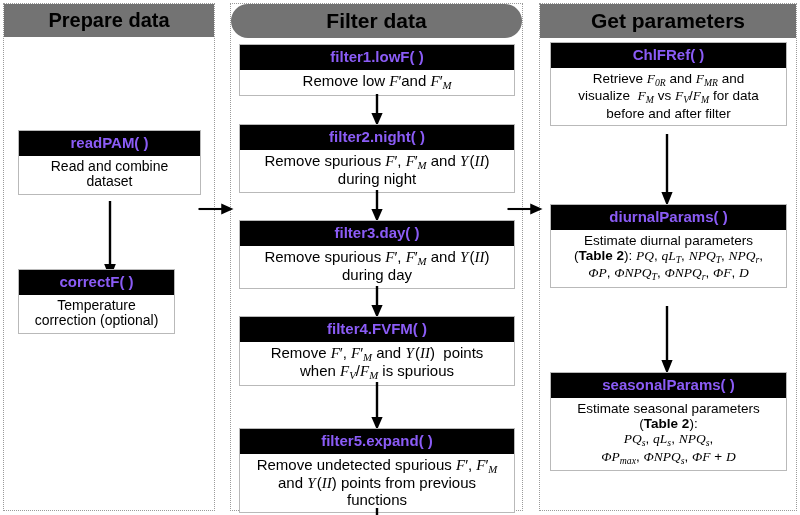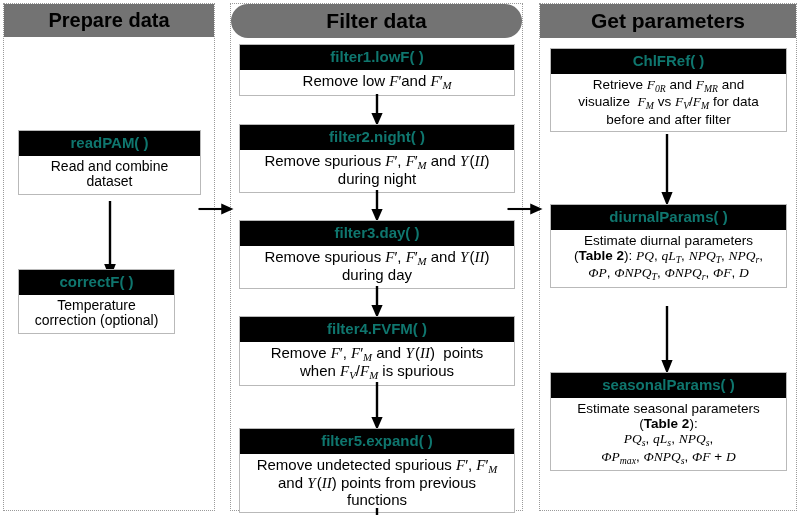--- a/index.html
+++ b/index.html
@@ -50,21 +50,21 @@
   
   .fbox{
     position:absolute;
     box-sizing:border-box;
     border:1px solid #b9b9b9;
     background:#ffffff;
   }
   .fbox-title{
     box-sizing:border-box;
     background:#000000;
-    color:#0f766e;
+    color:#8b5cf6;
     text-align:center;
     font-weight:bold;
     line-height:1.05;
     padding:4px 2px 5px 2px;
     white-space:nowrap;
   }
   .fbox-desc{
     box-sizing:border-box;
     color:#000000;
     text-align:center;
@@ -180,21 +180,21 @@
         <polygon points="7,28 1.4,15 12.6,15" fill="#000"></polygon>
       </svg>
 
     </div>
   </div>
 
   <div class="panel" id="panel-get">
     <div class="panel-header">Get parameters</div>
     <div class="panel-body">
 
-      <div class="fbox" style="left:10px; top:10px; width:237px;">
+      <div class="fbox" style="left:10px; top:4px; width:237px;">
         <div class="fbox-title">ChlFRef( )</div>
         <div class="fbox-desc">Retrieve <i class="m">F</i><span class="sub">0R</span> and <i class="m">F</i><span class="sub">MR</span> and<br>visualize&nbsp; <i class="m">F</i><span class="sub">M</span> vs <i class="m">F</i><span class="sub">V</span>/<i class="m">F</i><span class="sub">M</span> for data<br>before and after filter</div>
       </div>
 
       <svg class="arrow-v" style="left:120px; top:96px;" width="14" height="72" viewBox="0 0 14 72">
         <line x1="7" y1="0" x2="7" y2="61" stroke="#000" stroke-width="2.4"></line>
         <polygon points="7,72 1.4,58 12.6,58" fill="#000"></polygon>
       </svg>
 
       <div class="fbox" style="left:10px; top:166px; width:237px;">

